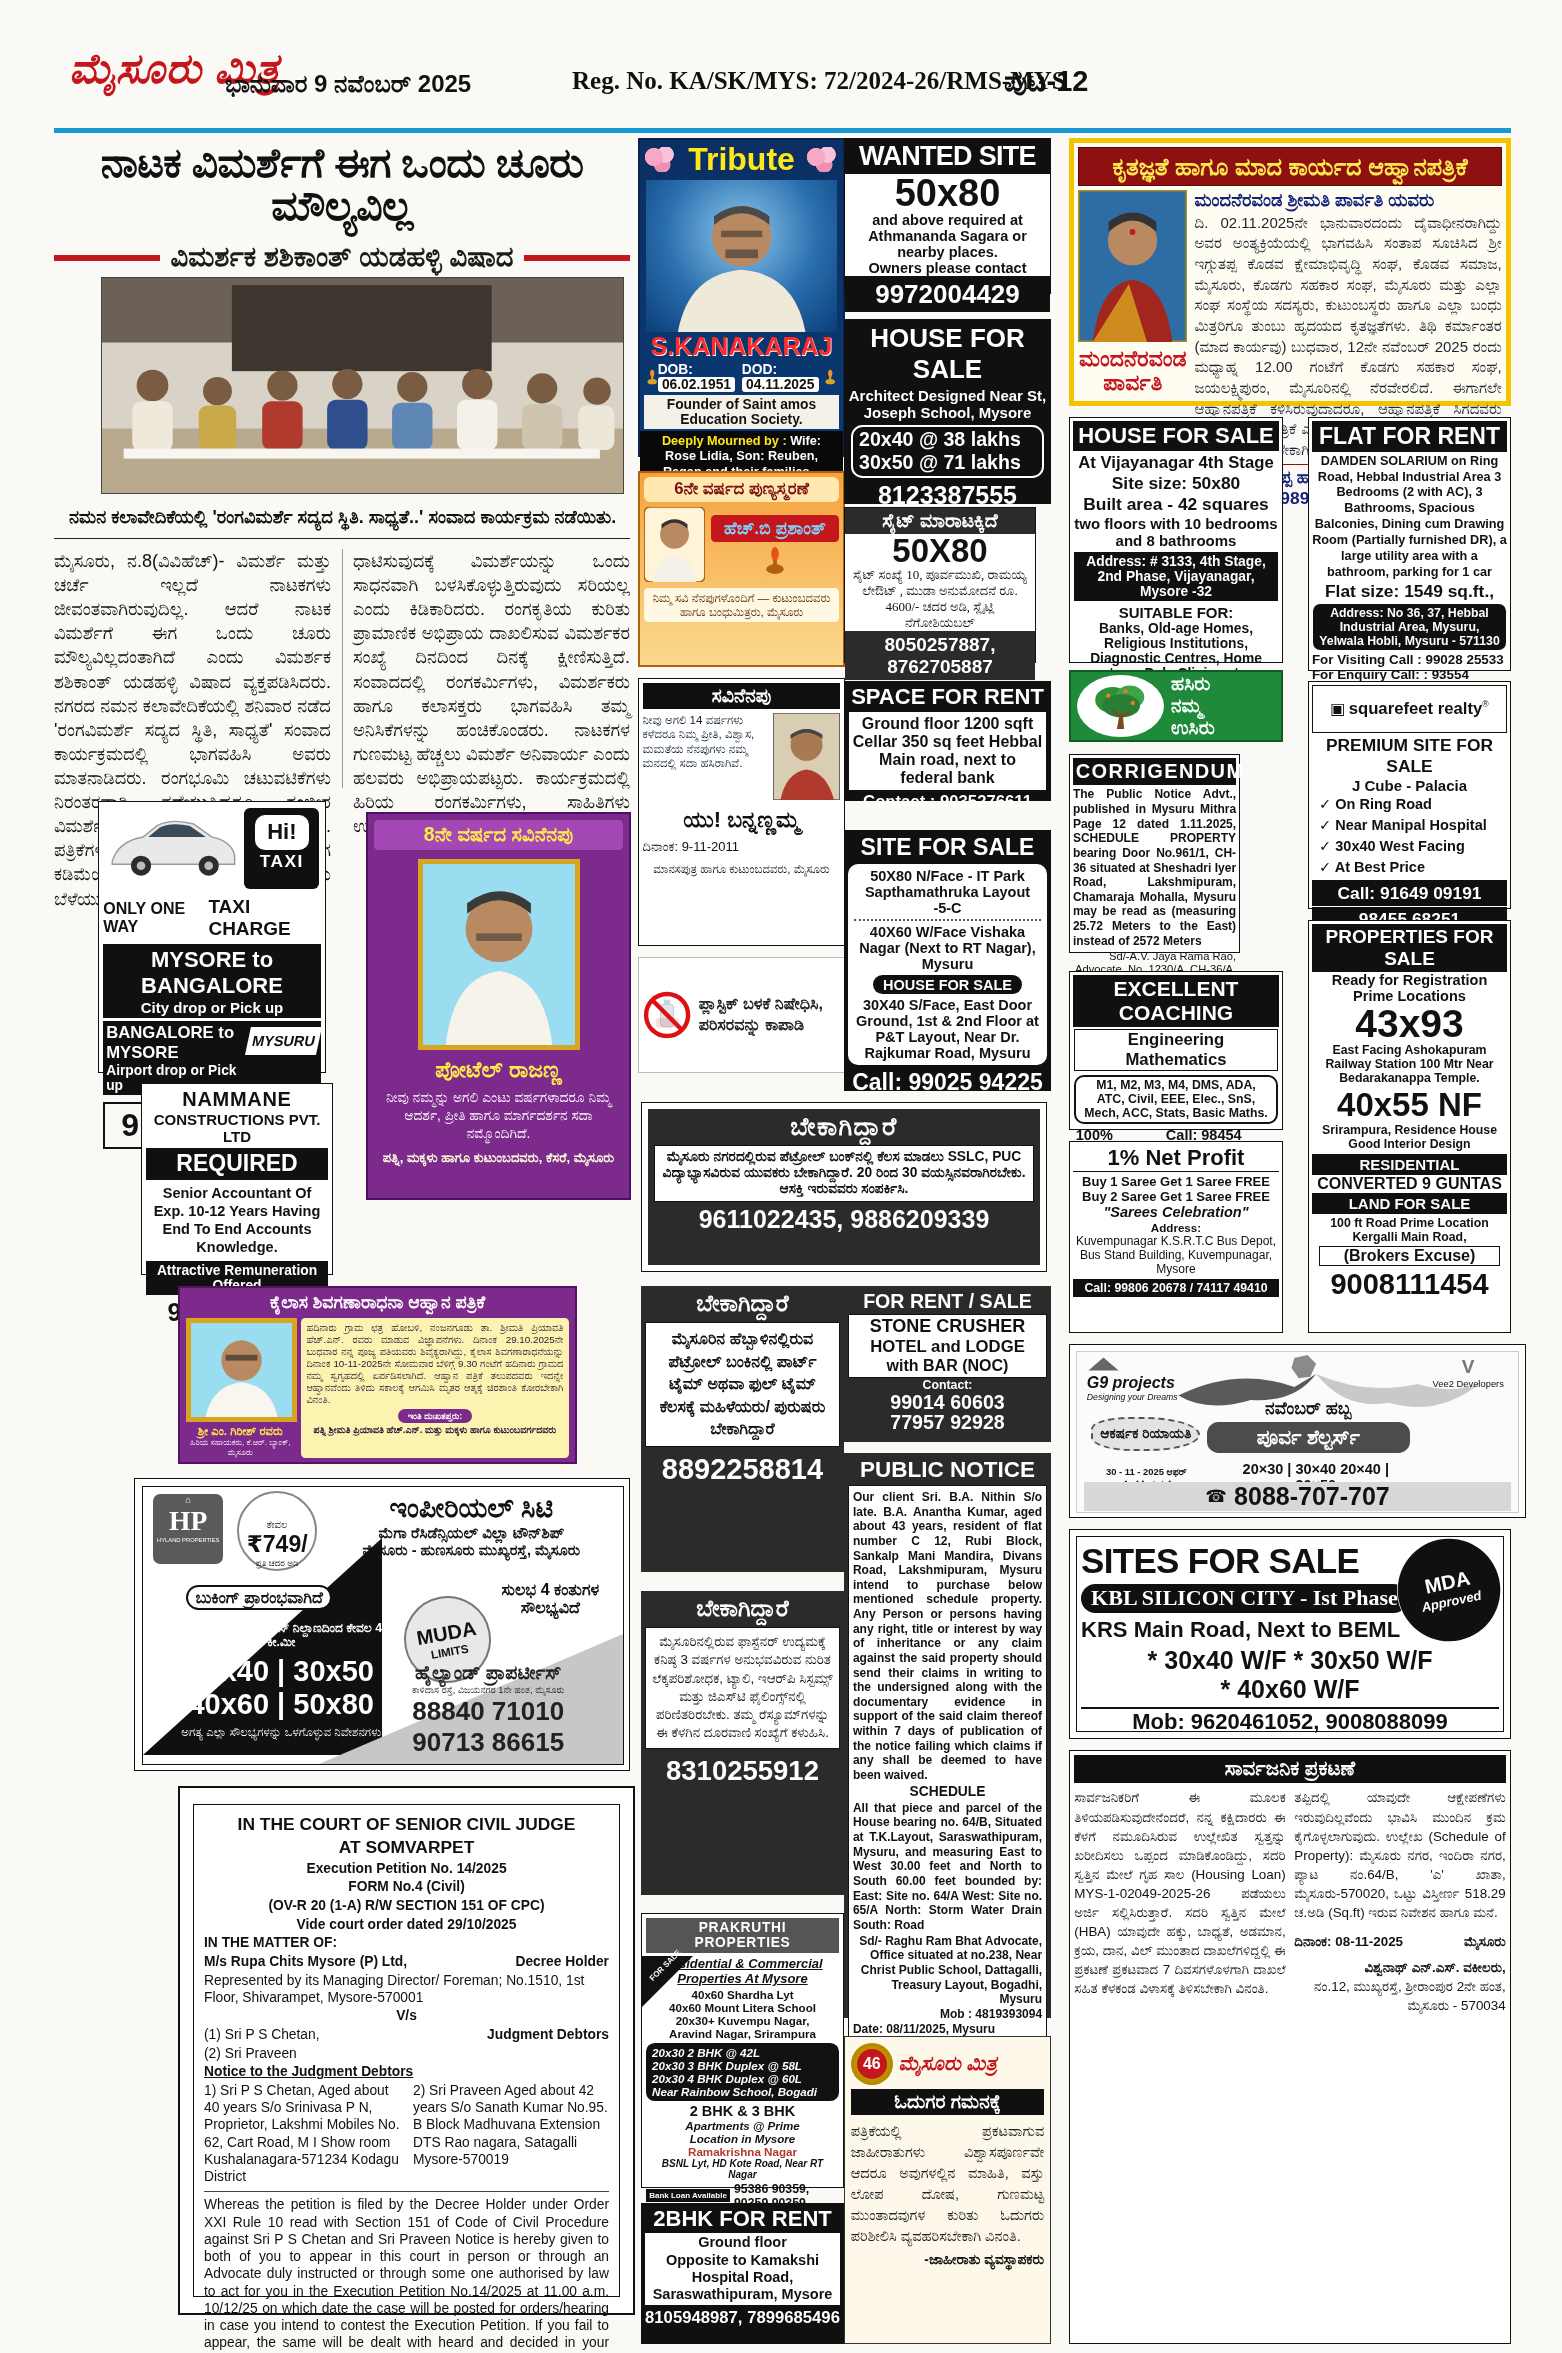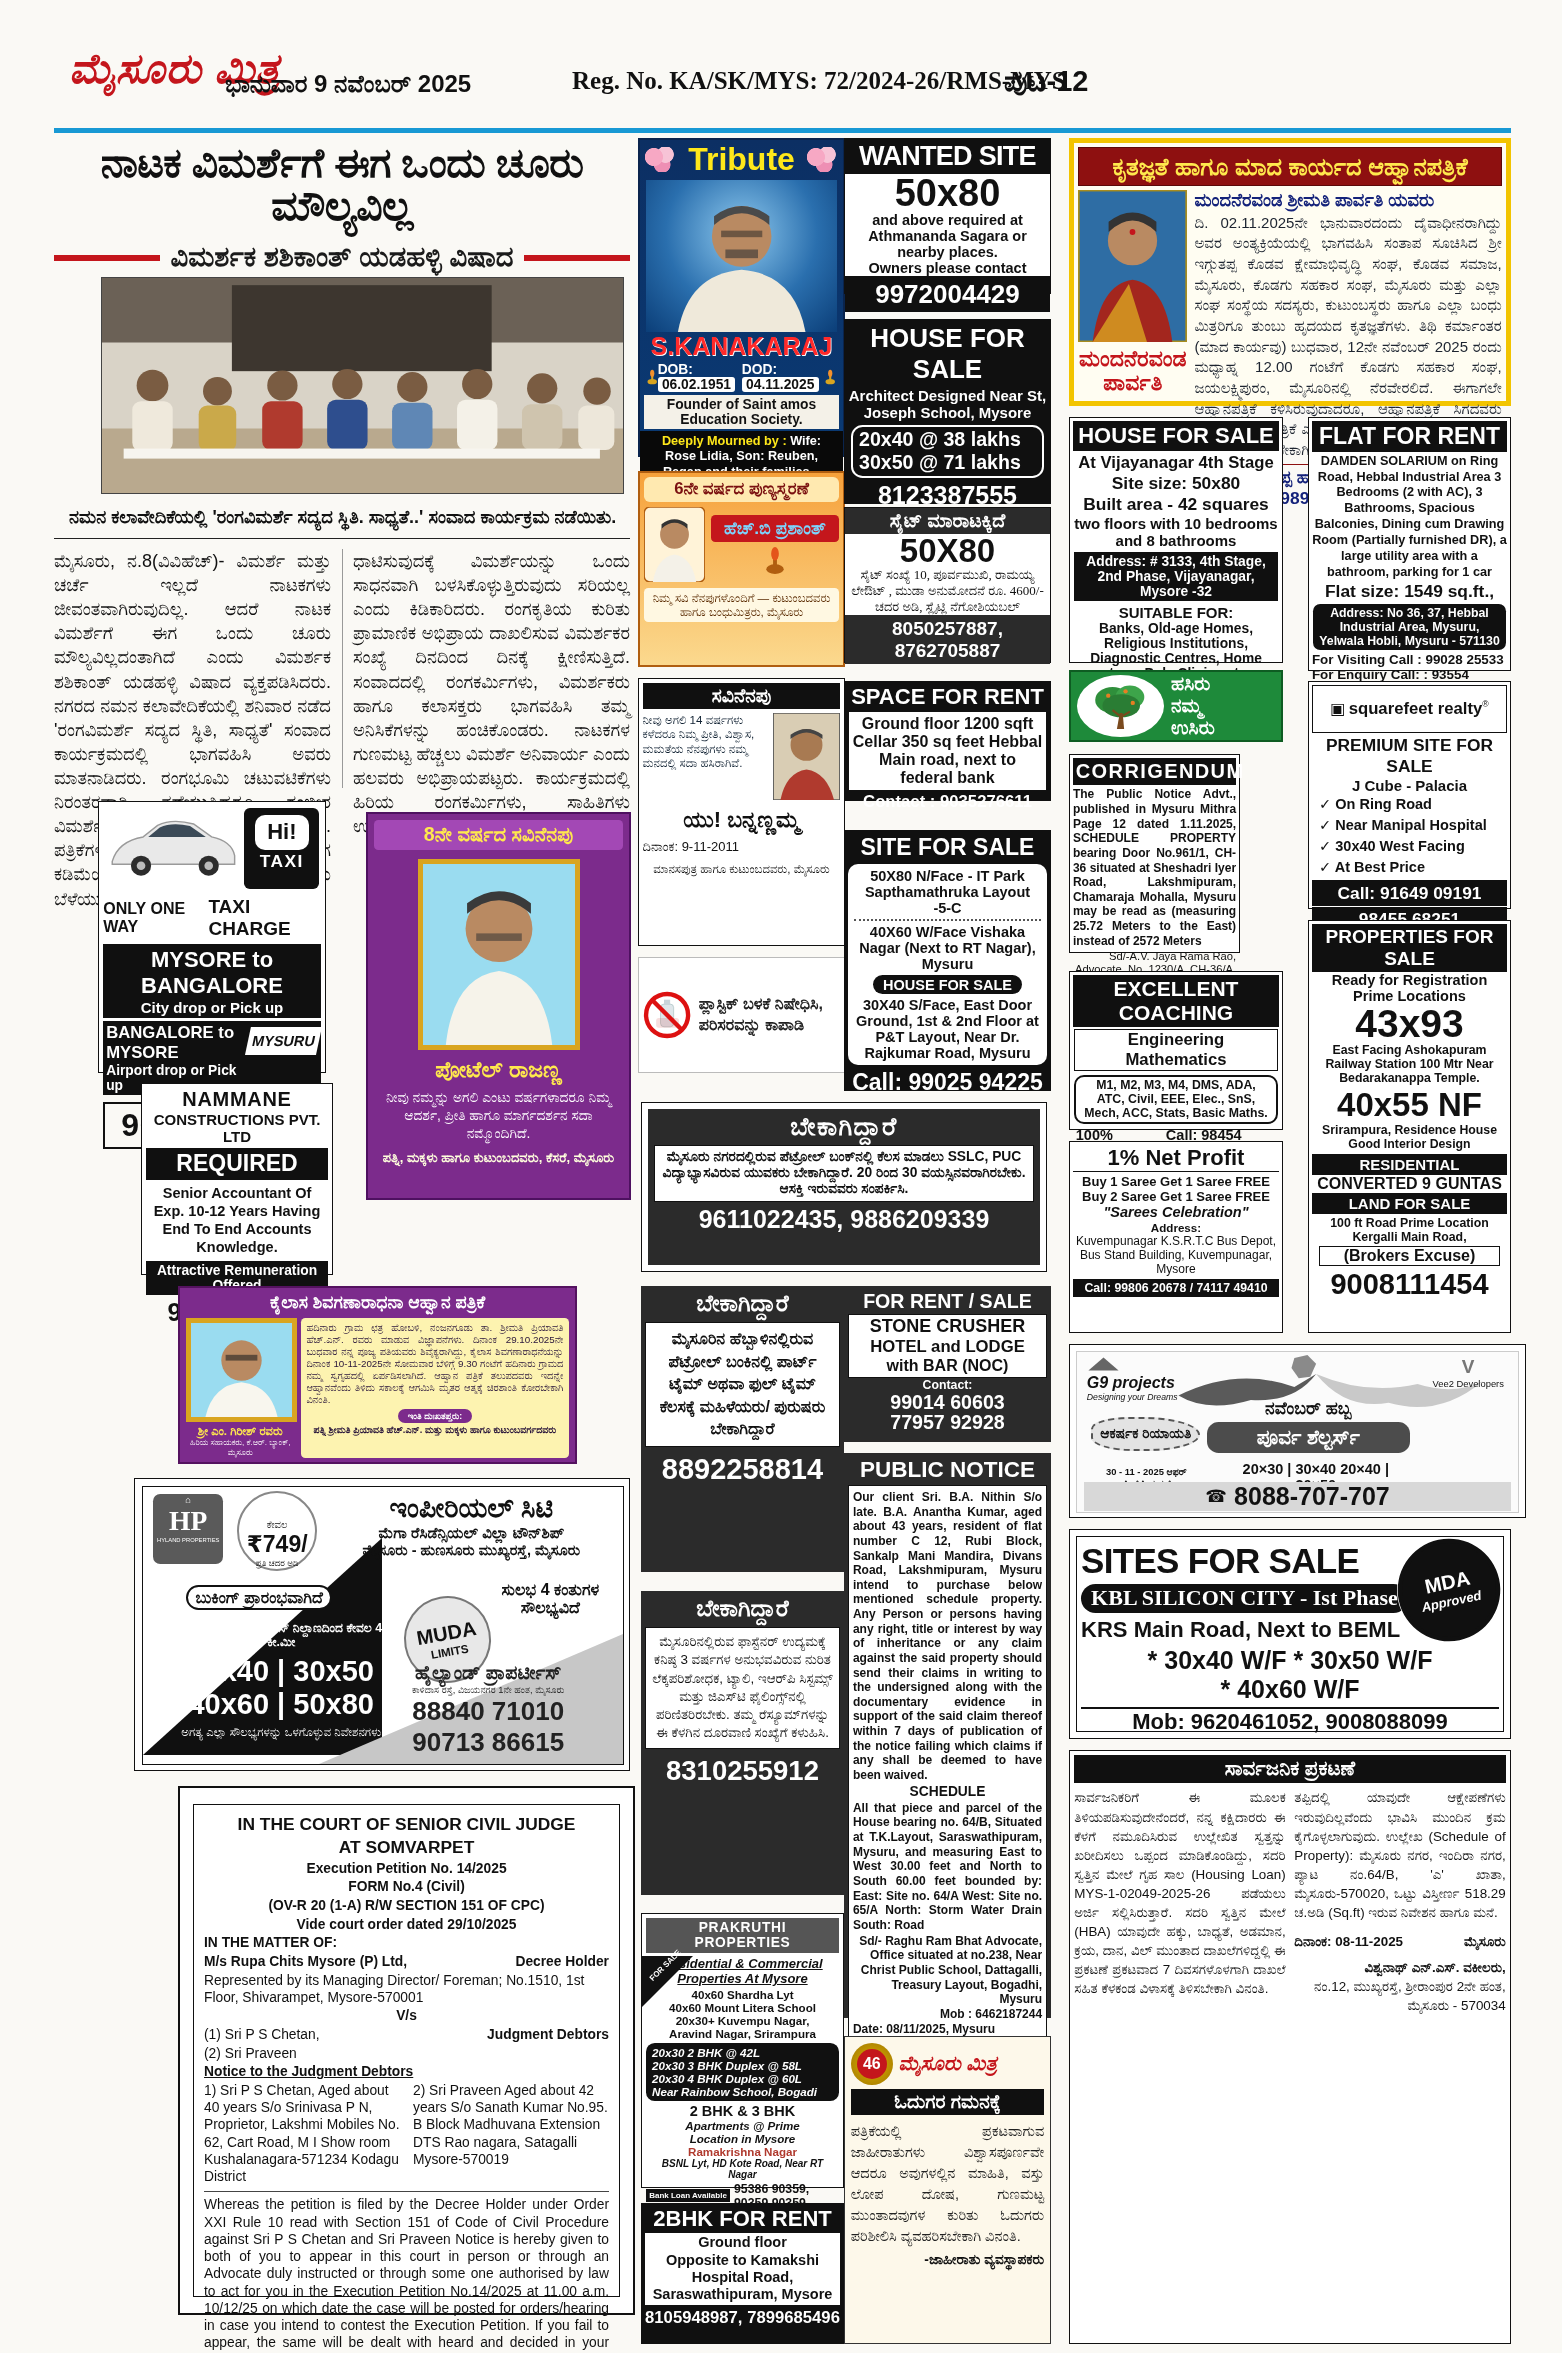--- a/index.html
+++ b/index.html
@@ -364,21 +364,21 @@
     <div class="c b" style="font-size:26px;">HOUSE FOR SALE</div>
     <div class="c b" style="font-size:15px;margin-top:1.4px;">Architect Designed Near St, Joseph School, Mysore</div>
     <div style="border:2.2px solid #fff;border-radius:11.6px;margin:4.3px 2.9px;padding:1.4px 5.8px;">
       <div class="b" style="font-size:19.6px;">20x40 @ 38 lakhs</div>
       <div class="b" style="font-size:19.6px;">30x50 @ 71 lakhs</div>
     </div>
     <div class="c b" style="font-size:25px;line-height:1.05;">8123387555</div>
     <div class="c b" style="font-size:25px;line-height:1.05;">7259348777</div>
   </div>
 
-  <div class="abs box" style="left:844px;top:507px;width:207px;height:156px;">
+  <div class="abs box" style="left:844px;top:507px;width:192px;height:156px;">
     <div class="band" style="font-size:19px;background:#2b2b2b;">ಸೈಟ್ ಮಾರಾಟಕ್ಕಿದೆ</div>
     <div class="c b" style="font-size:33px;line-height:1;">50X80</div>
     <div class="c" style="font-size:13px;padding:0 5.8px;font-family:'Liberation Serif','DejaVu Serif',serif;">ಸೈಟ್ ಸಂಖ್ಯೆ 10, ಪೂರ್ವಮುಖಿ, ರಾಮಯ್ಯ ಲೇಔಟ್ , ಮುಡಾ ಅನುಮೋದನೆ ರೂ. 4600/- ಚದರ ಅಡಿ, ಸ್ಲೈಟ್ಲಿ ನೆಗೋಶಿಯಬಲ್</div>
     <div class="band" style="font-size:19px;background:#2b2b2b;">8050257887, 8762705887</div>
   </div>
 
   <div class="abs blk" style="left:844px;top:681px;width:207px;height:120px;padding:2.9px;">
     <div class="c b" style="font-size:22px;">SPACE FOR RENT</div>
     <div class="wbox c b" style="font-size:16px;padding:2.9px;margin:1.4px;">Ground floor 1200 sqft Cellar 350 sq feet Hebbal Main road, next to federal bank</div>
     <div class="c b" style="font-size:16.7px;">Contact : 9035276611</div>
@@ -428,21 +428,21 @@
     <div class="c b" style="font-size:27.5px;margin-top:5.8px;">8310255912</div>
   </div>
 
   <div class="abs" style="left:844px;top:1453px;width:207px;height:565px;background:#2b2b2b;padding:3.6px;box-sizing:border-box;">
     <div class="c b" style="color:#fff;font-size:22.5px;">PUBLIC NOTICE</div>
     <div class="wbox" style="padding:4.3px;font-size:12px;line-height:1.22;margin-top:2.2px;">
       <div class="b j">Our client Sri. B.A. Nithin S/o late. B.A. Anantha Kumar, aged about 43 years, resident of flat number C 12, Rubi Block, Sankalp Mani Mandira, Divans Road, Lakshmipuram, Mysuru intend to purchase below mentioned schedule property. Any Person or persons having any right, title or interest by way of inheritance or any claim against the said property should send their claims in writing to the undersigned along with the documentary evidence in support of the said claim thereof within 7 days of publication of the notice failing which claims if any shall be deemed to have been waived.</div>
       <div class="c b" style="font-size:13.8px;margin-top:1.4px;">SCHEDULE</div>
       <div class="b j">All that piece and parcel of the House bearing no. 64/B, Situated at T.K.Layout, Saraswathipuram, Mysuru, and measuring East to West 30.00 feet and North to South 60.00 feet bounded by: East: Site no. 64/A West: Site no. 65/A North: Storm Water Drain South: Road</div>
       <div class="b" style="text-align:right;margin-top:1.4px;">Sd/- Raghu Ram Bhat Advocate, Office situated at no.238, Near Christ Public School, Dattagalli, Treasury Layout, Bogadhi, Mysuru</div>
-      <div class="b" style="text-align:right;">Mob : 6462187244</div>
+      <div class="b" style="text-align:right;">Mob : 4819393094</div>
       <div class="b">Date: 08/11/2025, Mysuru</div>
     </div>
   </div>
 
   <div class="abs" style="left:844px;top:2036px;width:207px;height:308px;border:1.4px solid #333;background:#fdf8ea;padding:5.8px;box-sizing:border-box;">
     <div style="display:flex;align-items:center;gap:5.8px;">
       <div style="width:42px;height:42px;border-radius:50%;background:radial-gradient(#e4b400,#9c7400);display:flex;align-items:center;justify-content:center;flex:none;">
         <div style="width:30px;height:30px;border-radius:50%;background:#c4161c;color:#fff;font-weight:bold;display:flex;align-items:center;justify-content:center;font-size:16px;">46</div>
       </div>
       <div class="b" style="color:#c4161c;font-size:20px;font-style:italic;">ಮೈಸೂರು ಮಿತ್ರ</div>

